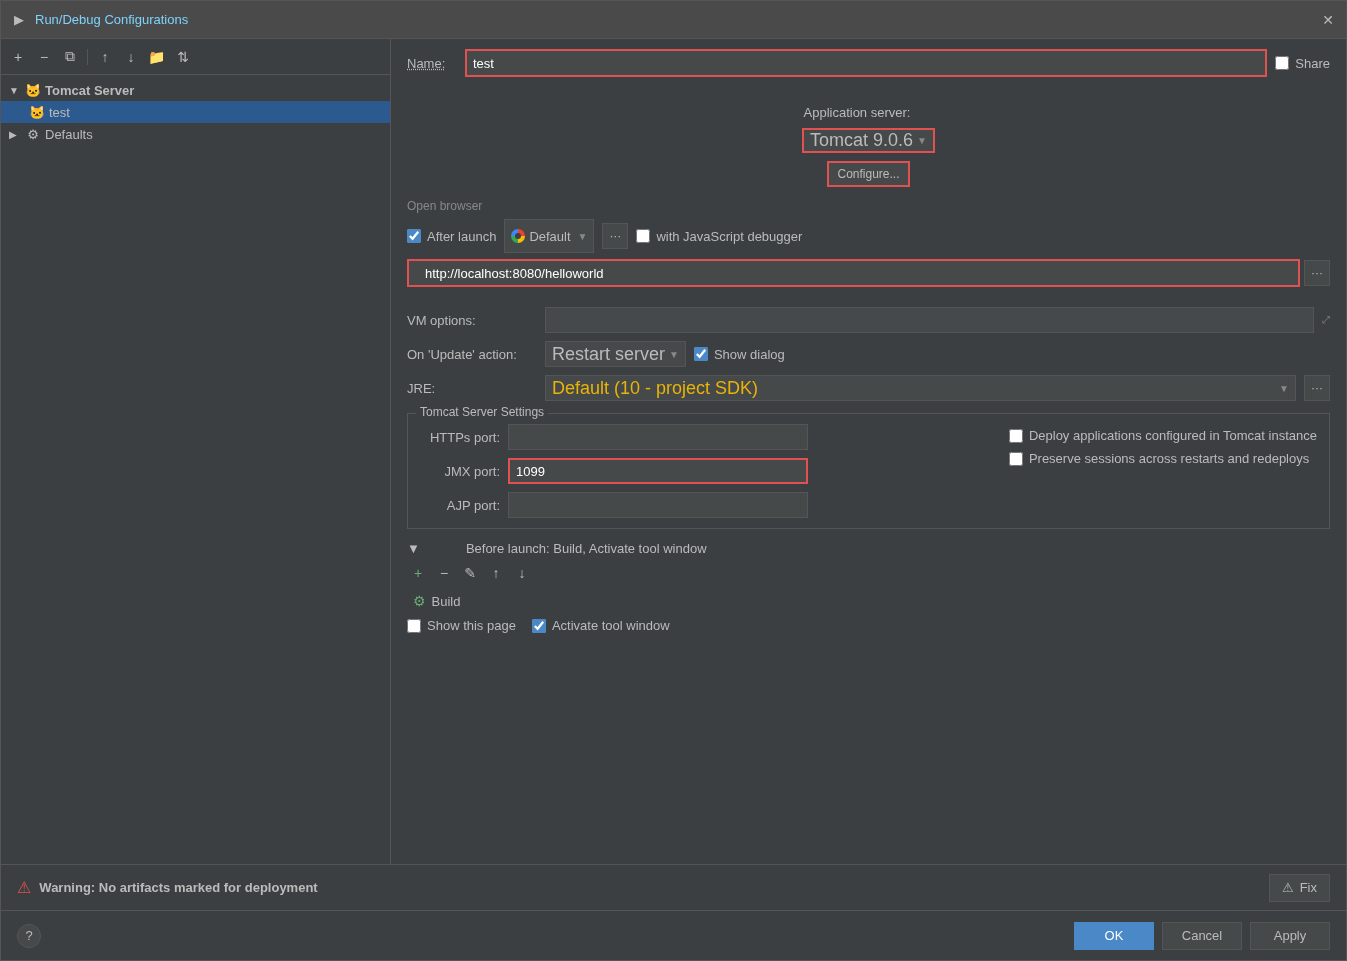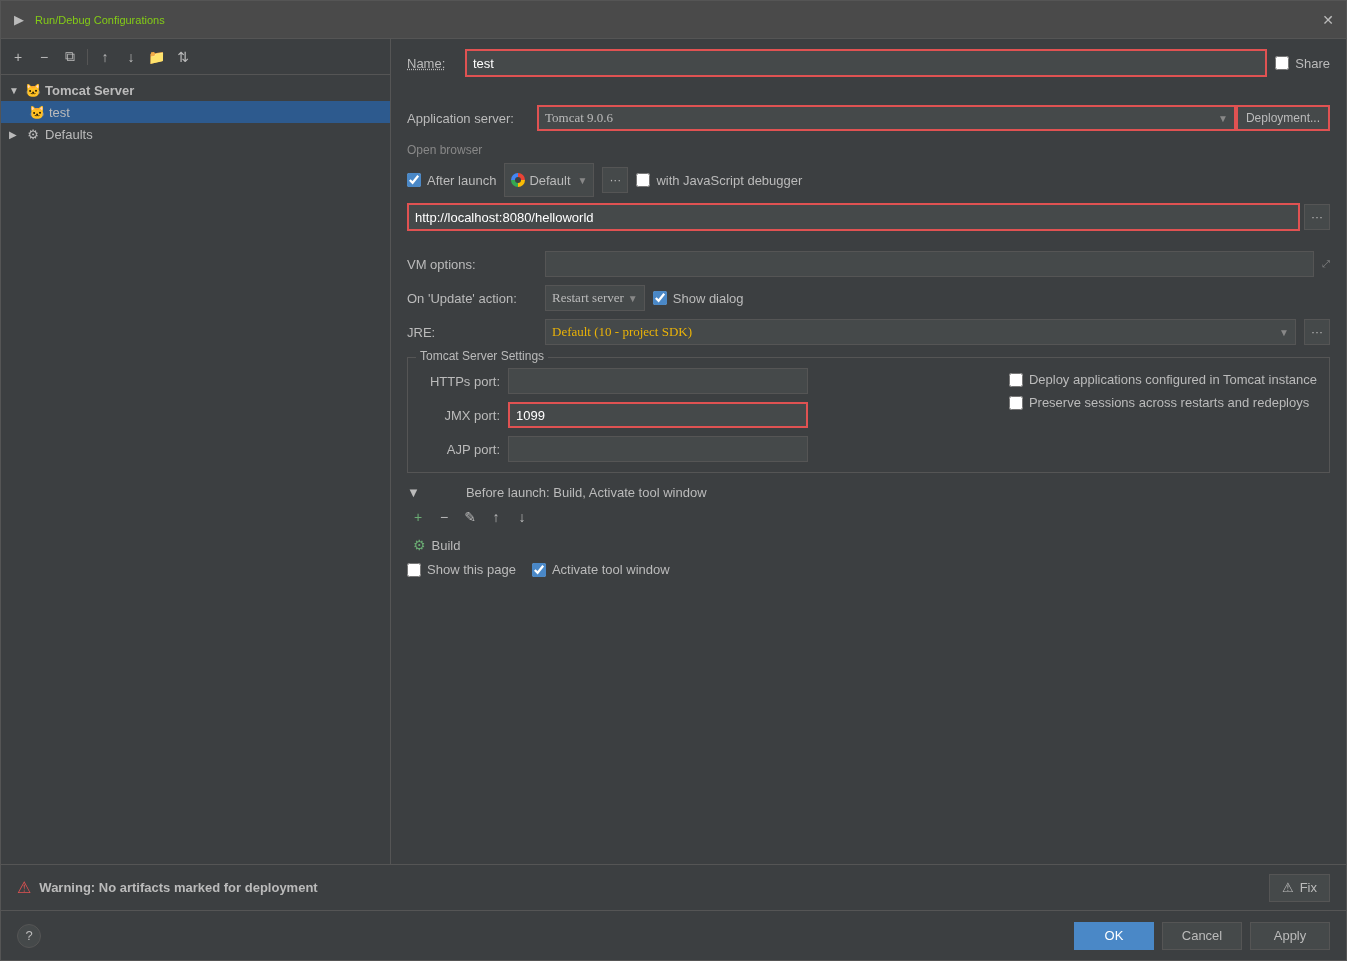--- a/index.html
+++ b/index.html
@@ -33,22 +33,22 @@
     }
     .title-bar-icon {
       width: 16px;
       height: 16px;
       margin-right: 8px;
       display: inline-flex;
       align-items: center;
       justify-content: center;
     }
     .title-bar-text {
-      color: #84cc16;
-      font-size: 11px;
+      color: #7dd3fc;
+      font-size: 13px;
       flex: 1;
     }
     .title-bar-close {
       width: 16px;
       height: 16px;
       cursor: pointer;
       display: flex;
       align-items: center;
       justify-content: center;
       color: #bbbbbb;
@@ -181,20 +181,22 @@
       border-color: #555;
       border-bottom: 1px solid #3c3f41;
       color: #ffffff;
       margin-bottom: -1px;
     }
     
     .form-row {
       display: flex;
       align-items: center;
       margin-bottom: 8px;
+      gap: 8px;
+      flex-direction: column;
     }
     .form-label {
       color: #bbbbbb;
       font-size: 13px;
       min-width: 130px;
     }
     .form-label.underline {
       text-decoration-style: dotted;
     }
     .form-input {
@@ -218,22 +220,21 @@
       gap: 4px;
       cursor: pointer;
       position: relative;
     }
     .dropdown-box.highlighted {
       border-color: #e05252;
     }
     .dropdown-text {
       flex: 1;
       color: #bbbbbb;
-      font-size: 13px;
-      font-family: Liberation Serif, serif;
+      font-size: 18px;
     }
     .dropdown-arrow {
       color: #888;
       font-size: 10px;
     }
     .small-btn {
       height: 26px;
       padding: 0 8px;
       background: #45494a;
       border: 1px solid #555;
@@ -278,21 +279,21 @@
       gap: 4px;
       margin-bottom: 10px;
       margin-left: 0;
     }
     .url-input {
       flex: 1;
       height: 28px;
       background: #45494a;
       border: 2px solid #e05252;
       color: #ffffff;
-      padding: 0 6px;
+      padding: 0 16px;
       font-size: 13px;
       outline: none;
     }
     .checkbox-label {
       display: flex;
       align-items: center;
       gap: 6px;
       color: #bbbbbb;
       cursor: pointer;
     }
@@ -566,21 +567,21 @@
         </label>
       </div>
 
 
       <div class="form-row">
         <span class="form-label">Application server:</span>
         <div class="dropdown-box highlighted" style="border:2px solid #e05252;">
           <span class="dropdown-text">Tomcat 9.0.6</span>
           <span class="dropdown-arrow">▼</span>
         </div>
-        <button class="small-btn highlighted" style="border:2px solid #e05252;">Deployment...</button>
+        <button class="small-btn highlighted" style="border:2px solid #e05252;">Configure...</button>
       </div>
 
       <div class="open-browser-section">
         <div class="section-title">Open browser</div>
         <div class="open-browser-row">
           <label class="checkbox-label">
             <input type="checkbox" checked="" style="">
             <span>After launch</span>
           </label>
           <div class="browser-dropdown">

